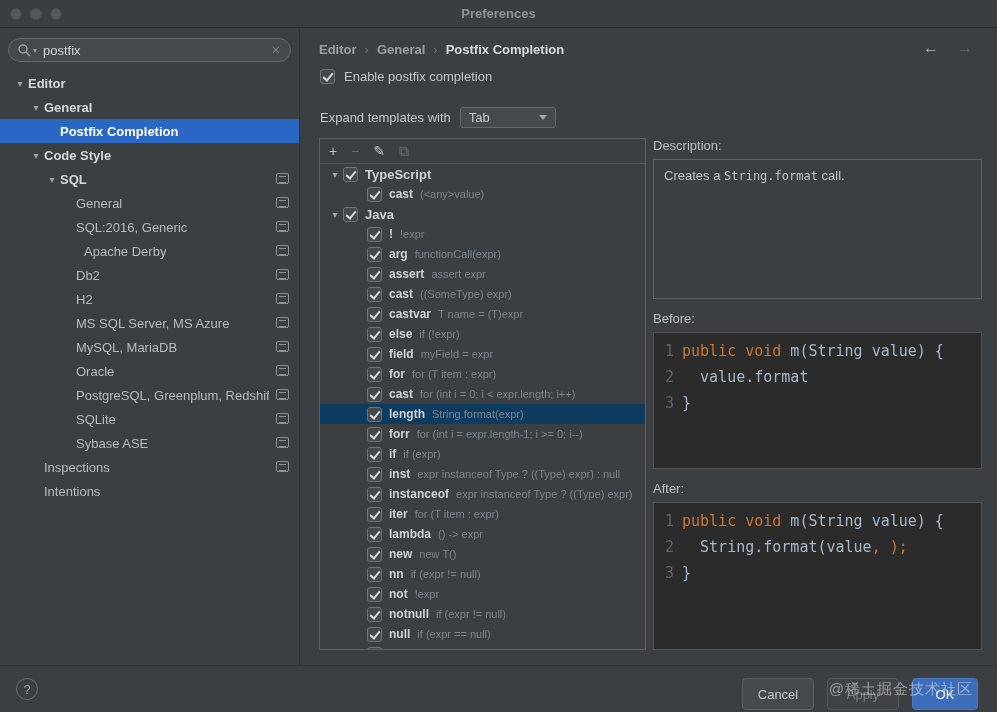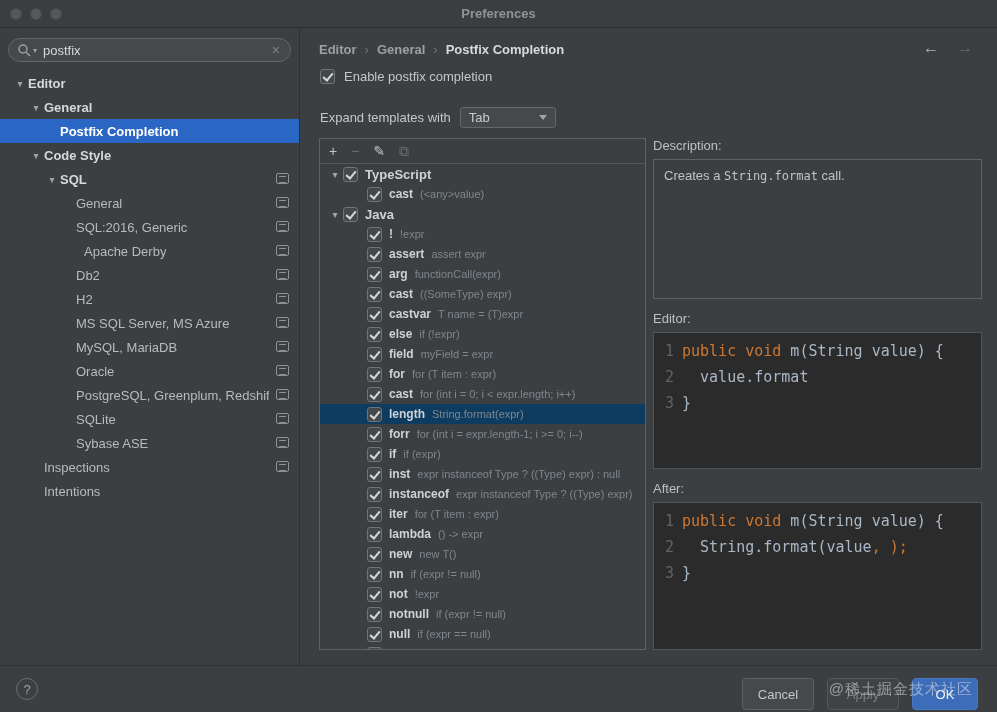--- a/index.html
+++ b/index.html
@@ -259,28 +259,28 @@
         </div>
         <div class="tpl-row item">
           <span class="indent"></span>
           <span class="cb checked"></span>
           <span class="name">!</span>
           <span class="desc">!expr</span>
         </div>
         <div class="tpl-row item">
           <span class="indent"></span>
           <span class="cb checked"></span>
+          <span class="name">arg</span>
+          <span class="desc">functionCall(expr)</span>
+        </div>
+        <div class="tpl-row item">
+          <span class="indent"></span>
+          <span class="cb checked"></span>
           <span class="name">assert</span>
           <span class="desc">assert expr</span>
-        </div>
-        <div class="tpl-row item">
-          <span class="indent"></span>
-          <span class="cb checked"></span>
-          <span class="name">arg</span>
-          <span class="desc">functionCall(expr)</span>
         </div>
         <div class="tpl-row item">
           <span class="indent"></span>
           <span class="cb checked"></span>
           <span class="name">cast</span>
           <span class="desc">((SomeType) expr)</span>
         </div>
         <div class="tpl-row item">
           <span class="indent"></span>
           <span class="cb checked"></span>
@@ -388,21 +388,21 @@
           <span class="cb checked"></span>
         </div>
       </div>
   </div>
 
   <div class="details">
     <div class="dt-label">Description:</div>
     <div class="desc-box">
       <span><span>Creates a </span><span class="mono">String.format</span><span> call.</span></span>
     </div>
-    <div class="dt-label">Editor:</div>
+    <div class="dt-label">Before:</div>
     <div class="codebox"><div class="codeline"><span class="ln">1</span><span class="code"><span class="kw">public void</span><span class="pl"> m(String value) {</span></span></div><div class="codeline"><span class="ln">2</span><span class="code"><span class="pl">  value.format</span></span></div><div class="codeline"><span class="ln">3</span><span class="code"><span class="pl">}</span></span></div></div>
     <div class="dt-label">After:</div>
     <div class="codebox last"><div class="codeline"><span class="ln">1</span><span class="code"><span class="kw">public void</span><span class="pl"> m(String value) {</span></span></div><div class="codeline"><span class="ln">2</span><span class="code"><span class="pl">  String.format(value</span><span class="kw">, );</span></span></div><div class="codeline"><span class="ln">3</span><span class="code"><span class="pl">}</span></span></div></div>
   </div>
 </div>
 
 <div class="footer">
   <div class="help-btn">?</div>
   <div class="btn cancel">Cancel</div>
   <div class="btn apply">Apply</div>

